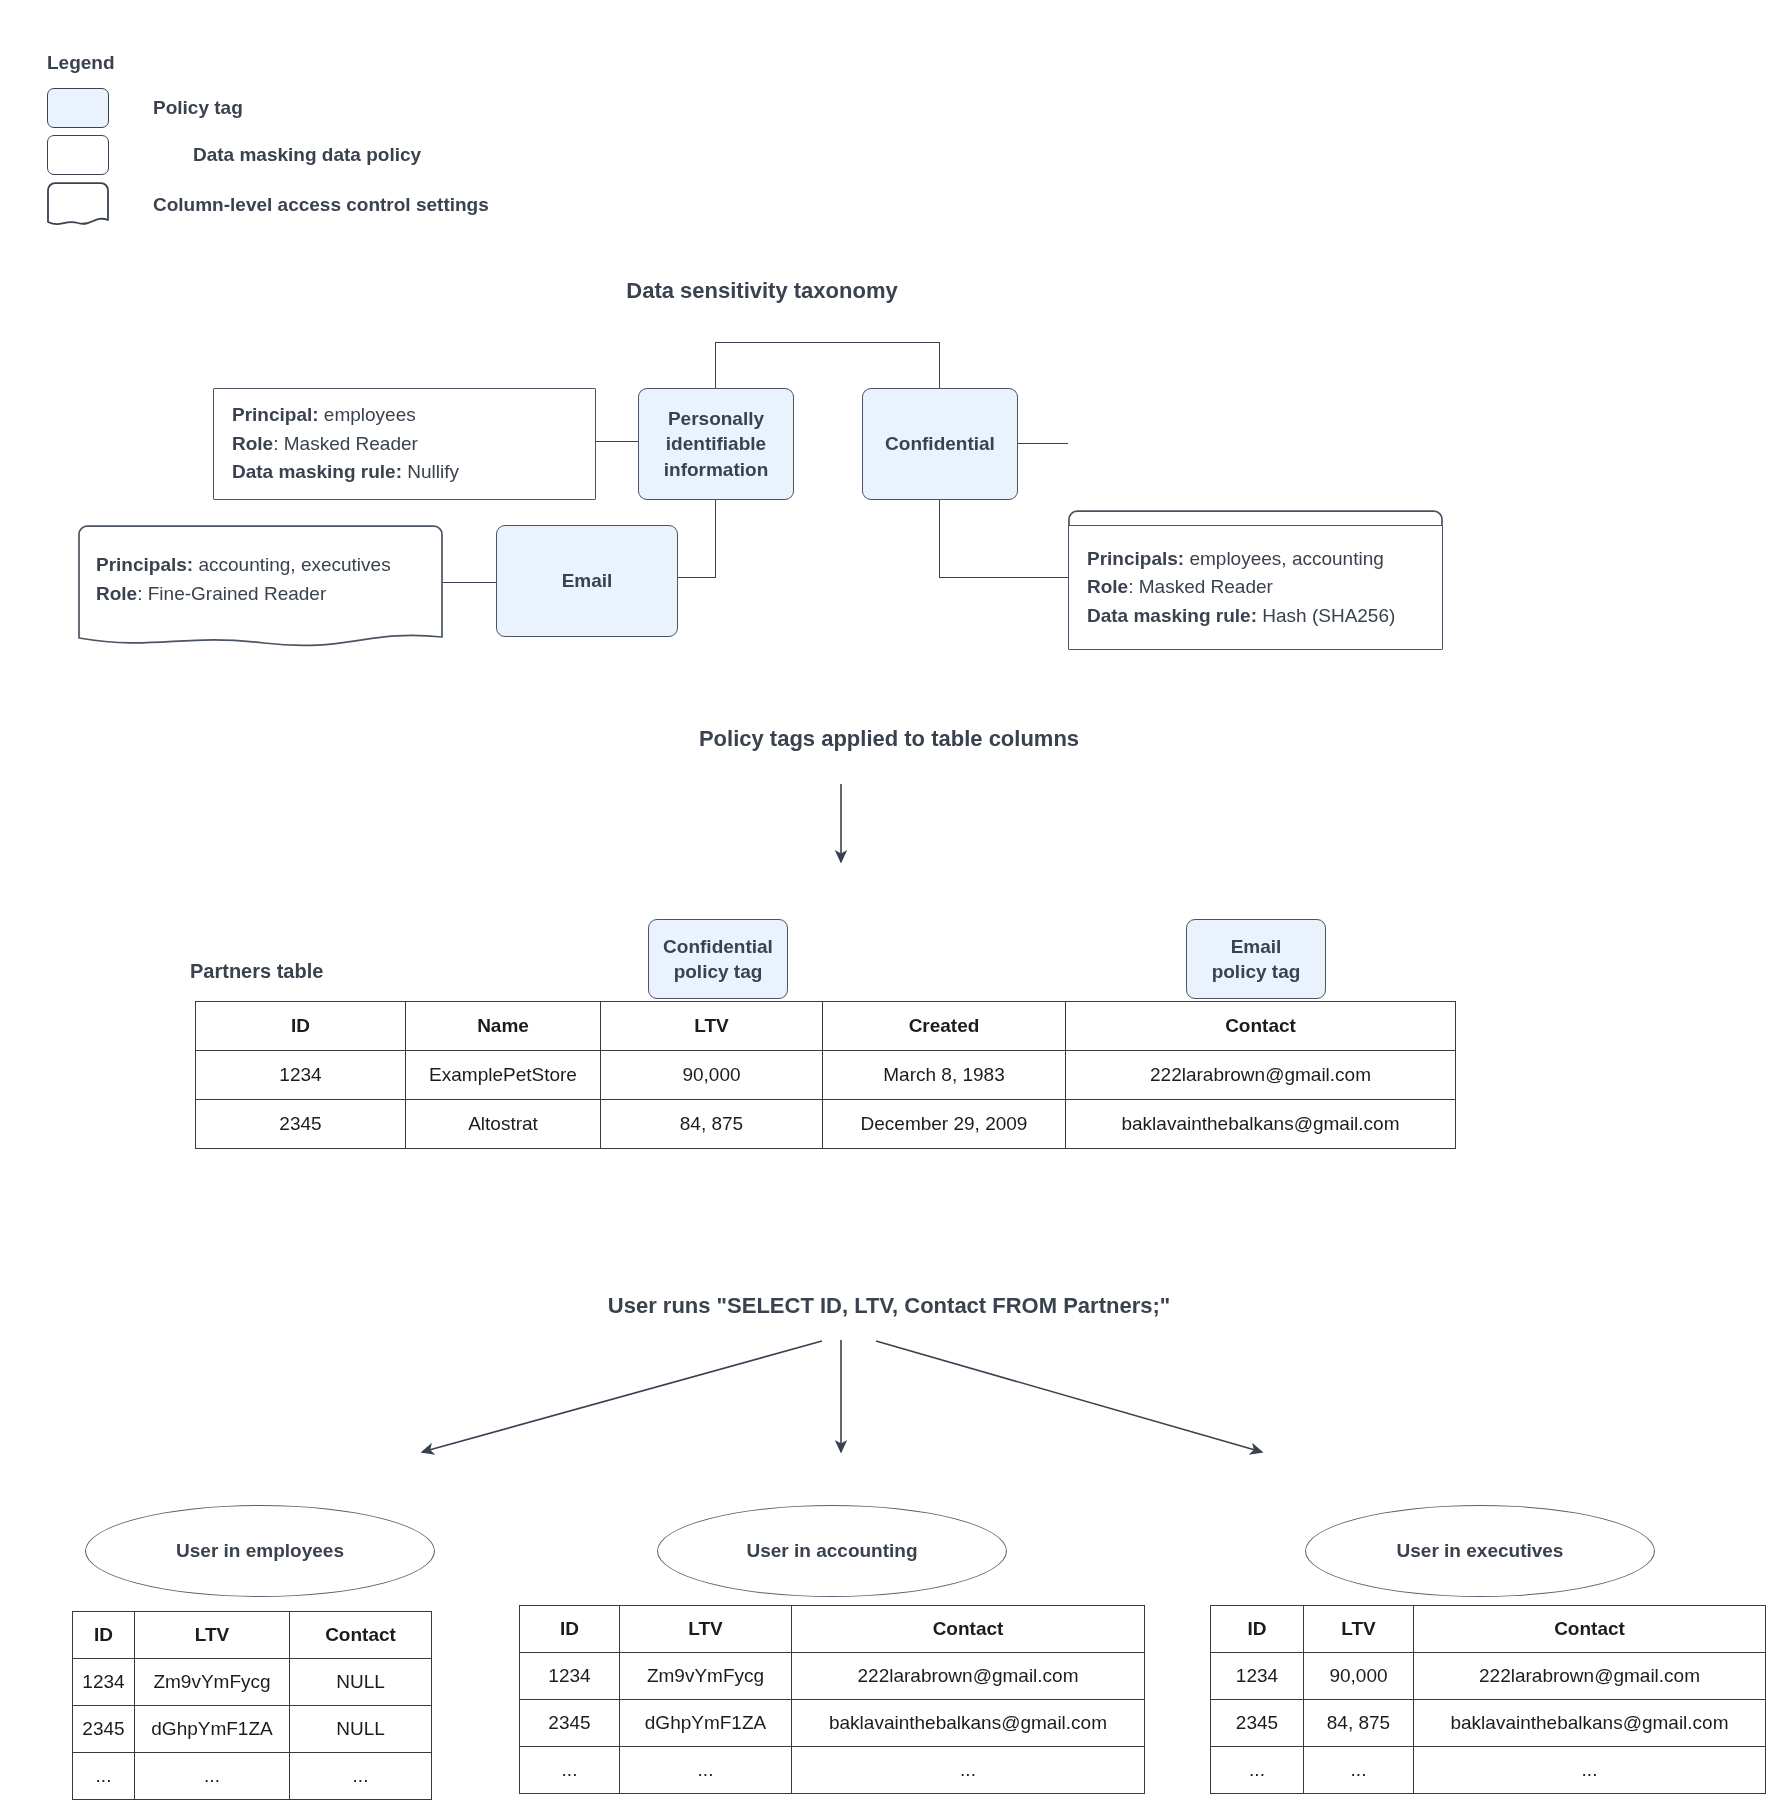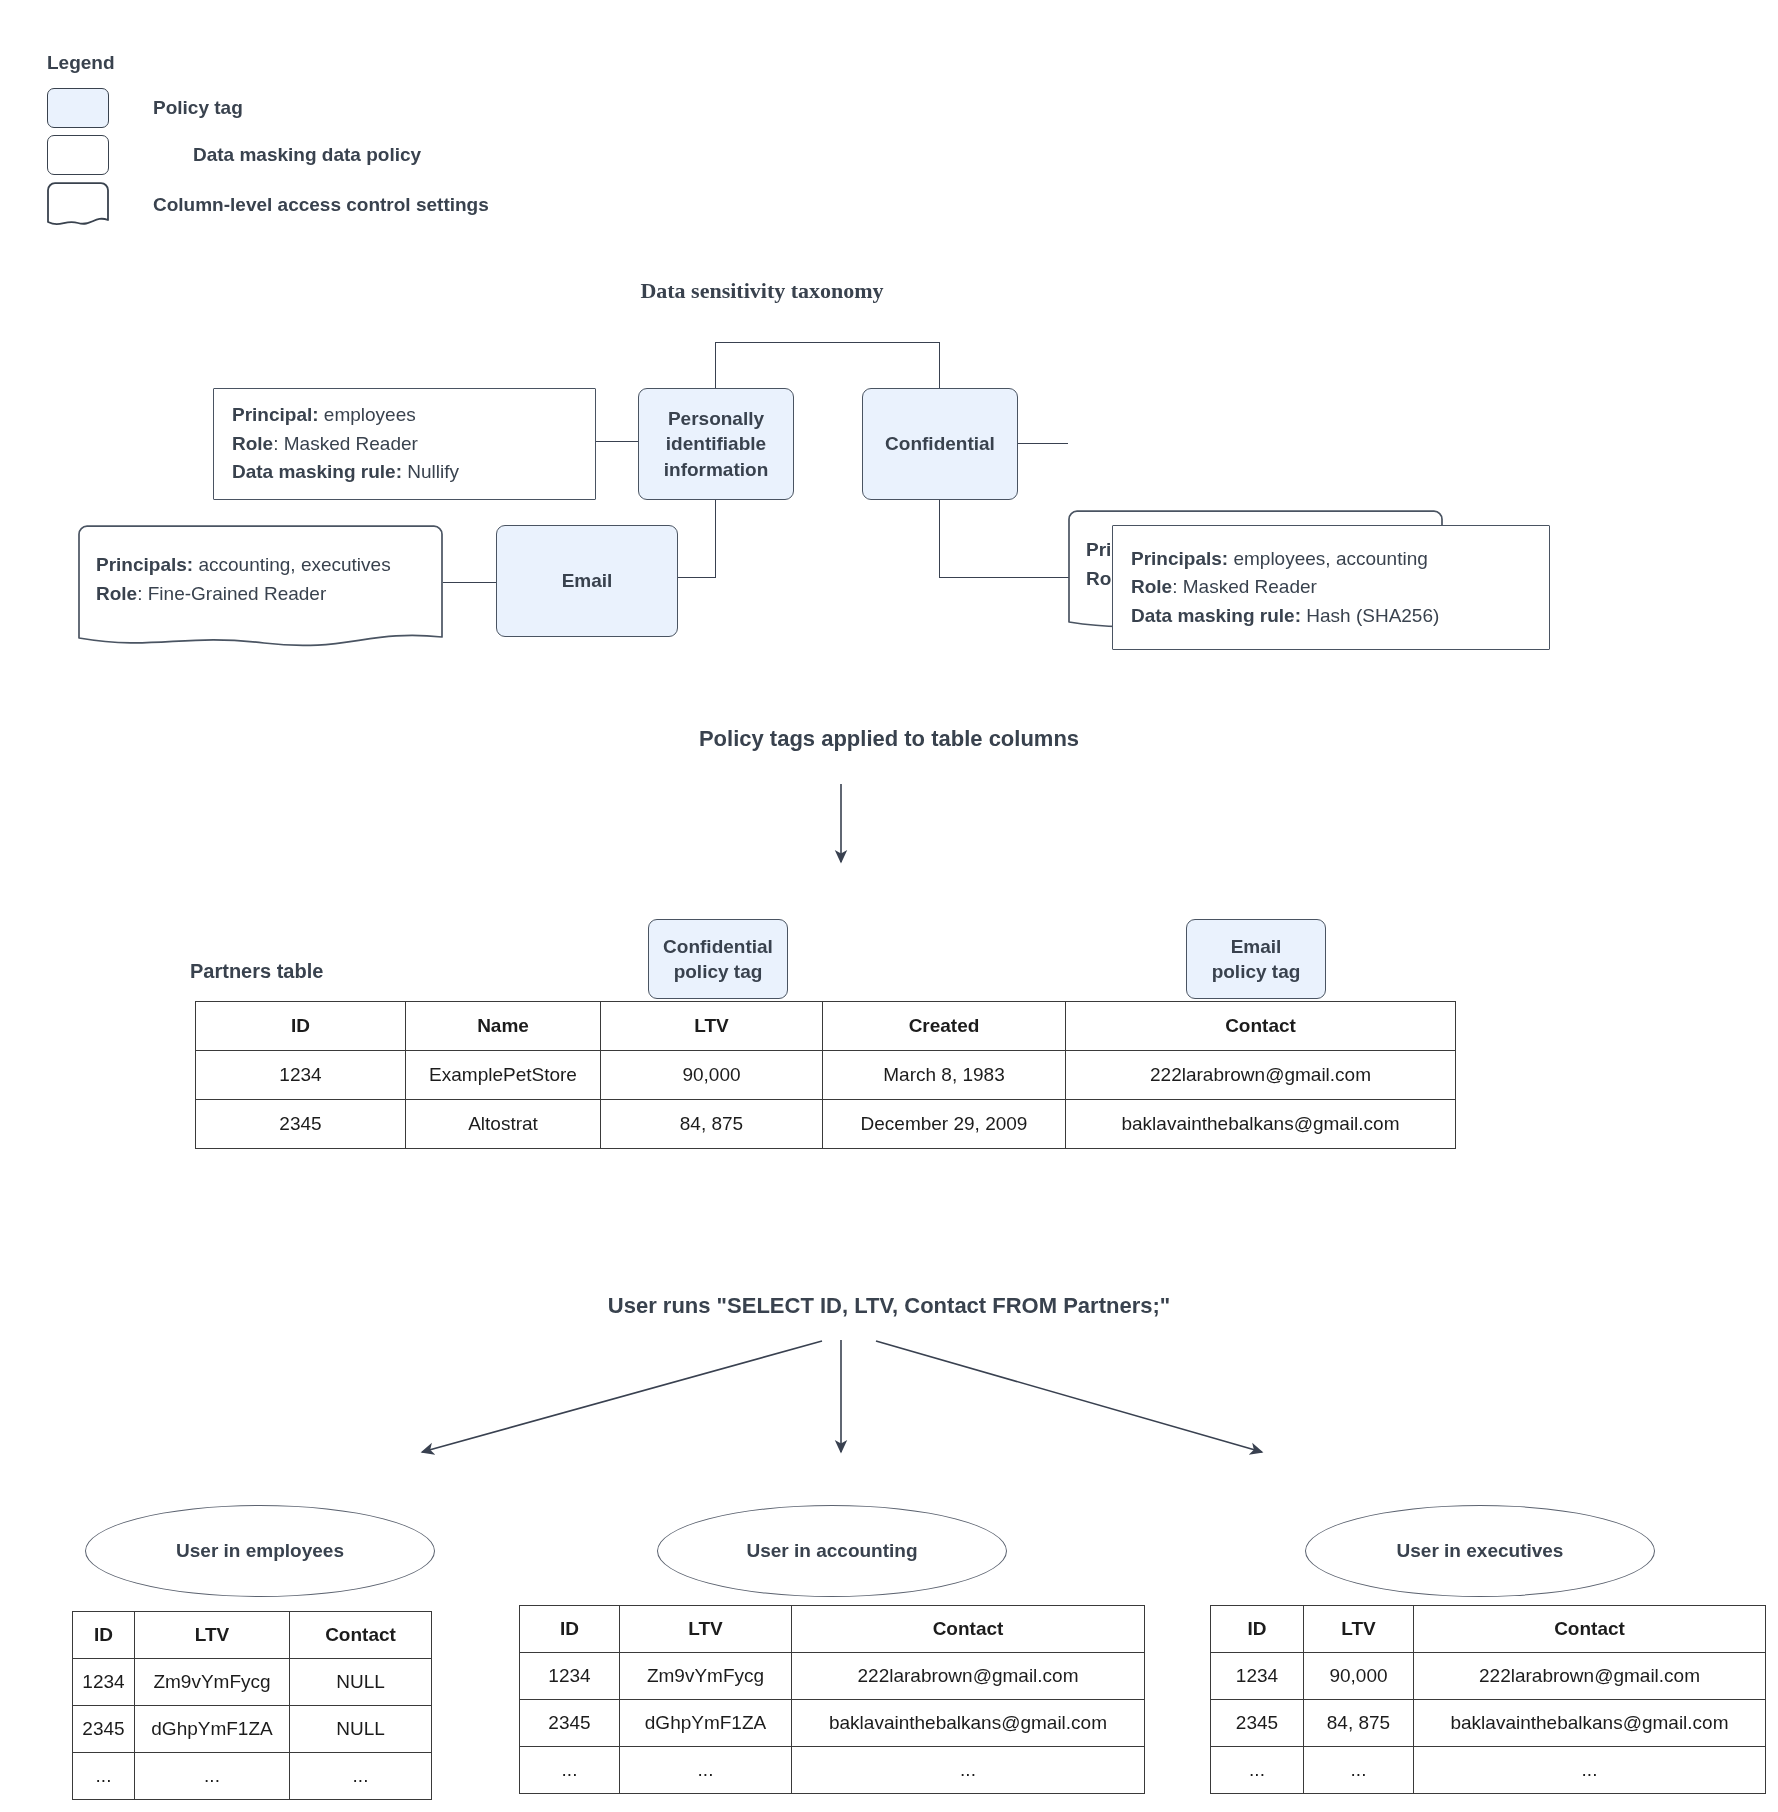--- a/index.html
+++ b/index.html
@@ -176,21 +176,21 @@
         <svg width="62" height="46" viewBox="0 0 62 46">
           <path d="M8,1.2 H54 a7,7 0 0 1 7,7 V38
                    C48,33 44,45 31,41 C18,37 14,46 1,40
                    V8.2 a7,7 0 0 1 7,-7 Z" fill="#ffffff" stroke="#39424e" stroke-width="1.8" stroke-linejoin="round"></path>
         </svg>
       </div>
       <div class="legend-label">Column-level access control settings</div>
     </div>
   </div>
 
-  <div class="abs section-title" style="left:0; top:278px; width:1524px;font-family:Liberation Serif, serif;">Data sensitivity taxonomy</div>
+  <div class="abs section-title" style="left:0; top:278px; width:1524px;">Data sensitivity taxonomy</div>
 
   <div class="ln vline abs" style="left:715px; top:342px; height:46px;"></div>
   <div class="ln hline abs" style="left:715px; top:342px; width:225px;"></div>
   <div class="ln vline abs" style="left:939px; top:342px; height:46px;"></div>
 
   <div class="ln vline abs" style="left:715px; top:500px; height:78px;"></div>
   <div class="ln hline abs" style="left:678px; top:577px; width:38px;"></div>
 
   <div class="ln hline abs" style="left:596px; top:441px; width:42px;"></div>
 
@@ -250,21 +250,21 @@
     <div class="wavy-content">
       <div>
         <span class="k">Principal:</span><span> executives</span>
       </div>
       <div>
         <span class="k">Role</span><span>: Fine-Grained Reader</span>
       </div>
     </div>
   </div>
 
-  <div class="policy-box abs" style="left:1112px; top:525px; width:438px; height:125px;">
+  <div class="policy-box abs" style="left:1068px; top:525px; width:375px; height:125px;">
     <div>
       <span class="k">Principals:</span><span> employees, accounting</span>
     </div>
     <div>
       <span class="k">Role</span><span>: Masked Reader</span>
     </div>
     <div>
       <span class="k">Data masking rule:</span><span> Hash (SHA256)</span>
     </div>
   </div>

